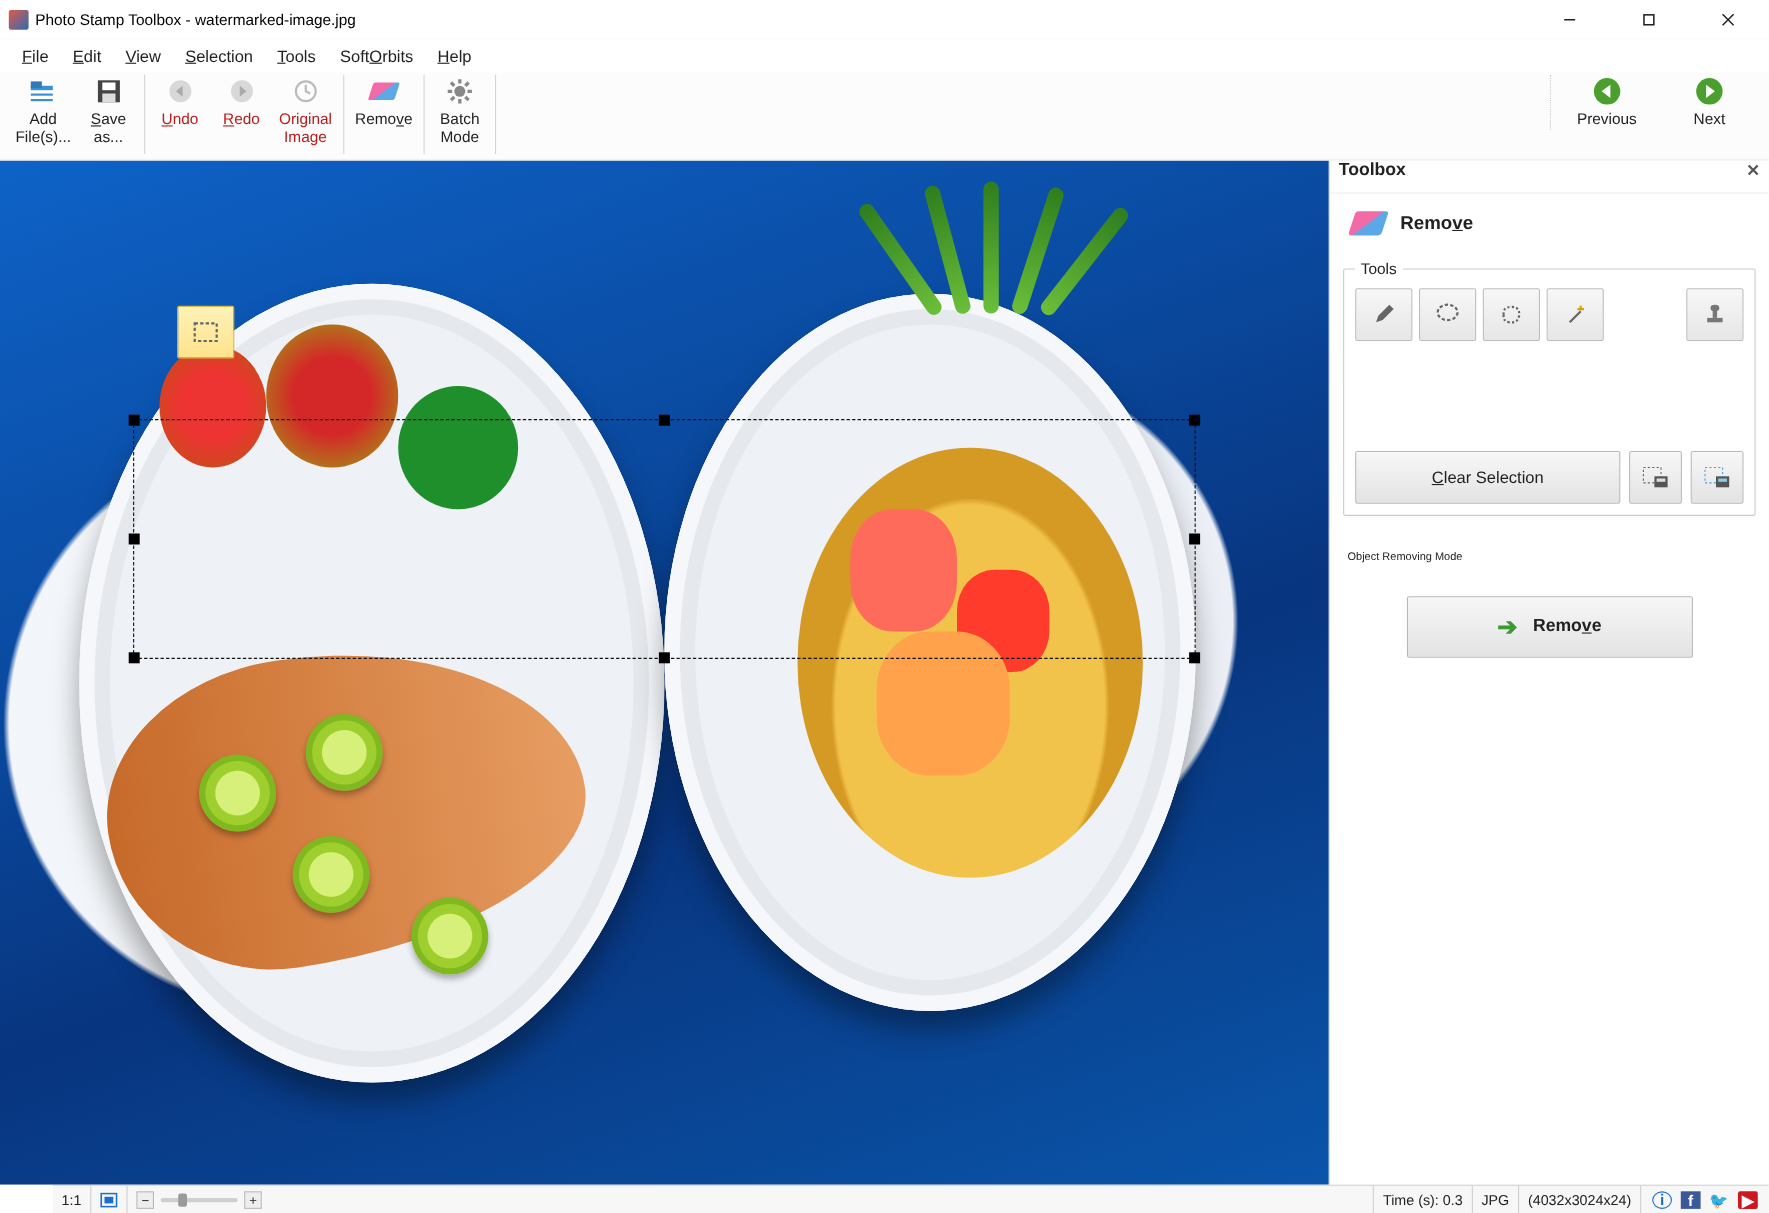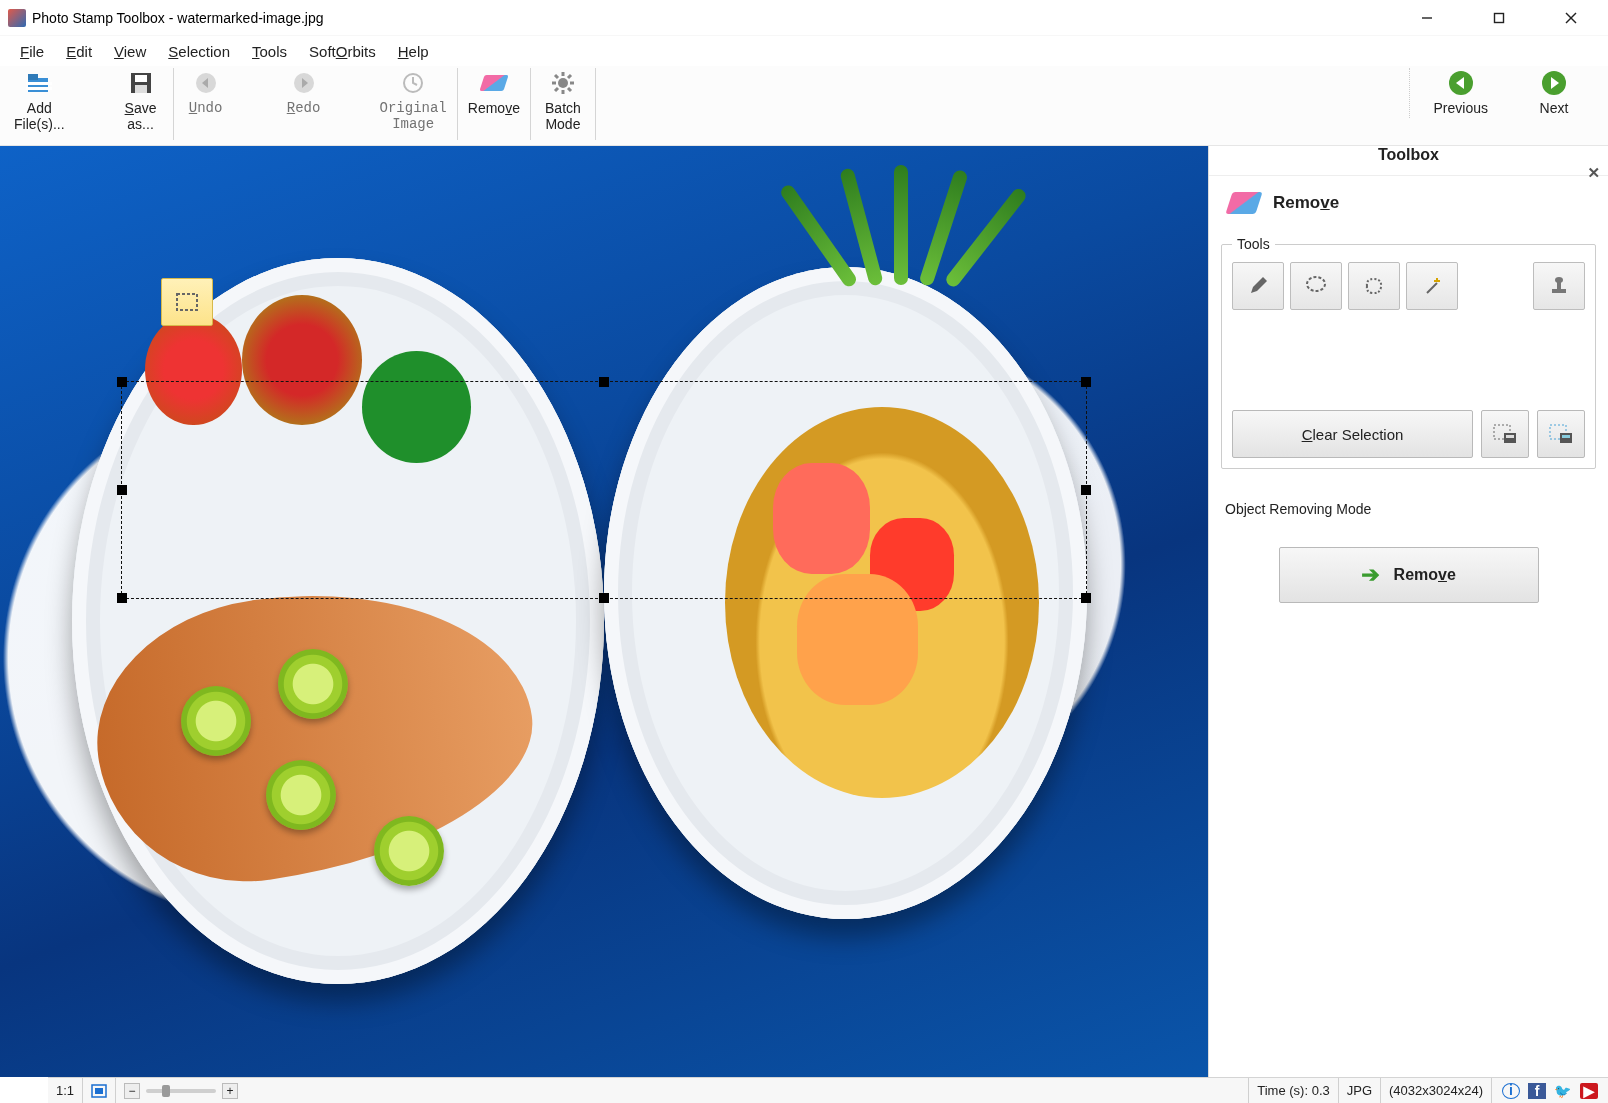--- a/index.html
+++ b/index.html
@@ -13,24 +13,24 @@
 .titlebar .ctl { width: 46px; height: 30px; display:flex; align-items:center; justify-content:center; font-size:14px; color:#222; cursor:default;}
 .titlebar .ctl svg { stroke:#222; }
 
 
 .menubar { height: 30px; display:flex; align-items:center; gap:2px; padding: 0 10px; background:#fff; }
 .menubar .mi { padding: 3px 10px; font-size:15px; cursor:default; }
 .menubar .mi .ul { text-decoration: underline; }
 
 
 .toolbar { height: 80px; display:flex; align-items:flex-start; padding: 2px 4px 0; background:#fcfcfc; border-bottom:1px solid #e6e6e6; }
-.toolbar .grp { display:flex; align-items:flex-start; padding: 0 4px; border-right:1px solid #d5d5d5; height: 72px; gap: 42px; }
+.toolbar .grp { display:flex; align-items:flex-start; padding: 0 4px; border-right:1px solid #d5d5d5; height: 72px; }
 .toolbar .grp:last-of-type { border-right:none; }
 .toolbar .btn { display:flex; flex-direction:column; align-items:center; justify-content:flex-start; padding:2px 6px; min-width:56px; text-align:center; font-size:14px; line-height:1.15; cursor:default;}
-.toolbar .btn.dim { color:#737373;font-family:Liberation Mono, monospace; }
+.toolbar .btn.dim { color:#b91c1c; }
 .toolbar .btn .ic { width:26px; height:26px; margin-bottom:4px; display:flex; align-items:center; justify-content:center;}
 .toolbar .nav { margin-left:auto; display:flex; gap:30px; padding-right:20px; border-left:1px dotted #ccc; padding-left:18px;}
 .toolbar .nav .btn { min-width:60px; }
 
 
 .main { flex:1; display:flex; min-height:0; }
 .canvas-wrap { flex:1; position:relative; overflow:hidden; background:#f2f2f2; }
 .canvas { position:absolute; inset:0; }
 
 
@@ -64,36 +64,36 @@
 
 .watermark { position:absolute; left:10.5%; top:26%; width:79%; height:22%; display:flex; align-items:center; justify-content:center; background:rgba(232,82,82,.55); font-weight:800; font-size:120px; letter-spacing:1px; color:rgba(255,198,195,.92); font-family:Arial,Helvetica,sans-serif; }
 .sel { position:absolute; left:10%; top:25.2%; width:80%; height:23.5%; border:1px dashed #111; }
 .sel .h{position:absolute; width:10px; height:10px; background:#000;}
 .sel .h.tl{left:-5px; top:-5px;} .sel .h.tm{left:calc(50% - 5px); top:-5px;} .sel .h.tr{right:-5px; top:-5px;}
 .sel .h.ml{left:-5px; top:calc(50% - 5px);} .sel .h.mr{right:-5px; top:calc(50% - 5px);}
 .sel .h.bl{left:-5px; bottom:-5px;} .sel .h.bm{left:calc(50% - 5px); bottom:-5px;} .sel .h.br{right:-5px; bottom:-5px;}
 
 
 .panel { width:400px; border-left:1px solid #dcdcdc; background:#fff; display:flex; flex-direction:column;}
-.panel .phdr { display:flex; align-items:center; height:30px; padding:0 8px; font-weight:600; font-size:16px; border-bottom:1px solid #eee;flex-direction:column;}
+.panel .phdr { display:flex; height:30px; padding:0 8px; font-weight:600; font-size:16px; border-bottom:1px solid #eee;}
 .panel .phdr .x{margin-left:auto; font-size:15px; color:#555; cursor:default;}
 .panel .sec { padding:10px 14px; }
 .panel .sec.remove-hdr{display:flex; align-items:center; gap:14px; padding:16px 20px;}
 .panel .sec.remove-hdr .eraser{width:30px; height:22px; background:linear-gradient(135deg,#f26ba6 48%,#5aa9e6 52%); transform:skewX(-18deg); border-radius:3px;}
 .panel .sec.remove-hdr .t{font-weight:700; font-size:17px;}
 .panel fieldset{border:1px solid #ccc; border-radius:2px; margin:6px 12px; padding:10px;}
 .panel legend{padding:0 5px; font-size:14px;}
 .panel .toolsrow{display:flex; gap:6px;}
 .panel .toolbtn{width:52px; height:48px; background:linear-gradient(#f7f7f7,#e6e6e6); border:1px solid #bdbdbd; border-radius:2px; display:flex; align-items:center; justify-content:center; font-size:20px; cursor:default;}
 .panel .toolbtn.sel{background:linear-gradient(#fff1b8,#fde38a); border-color:#d7b94a;}
 .panel .toolbtn.alone{margin-left:auto;}
 .panel .selops{display:flex; align-items:center; gap:8px; margin-top:100px; padding:0 0 0 0;}
 .panel .bigbtn{flex:1; height:48px; background:linear-gradient(#f7f7f7,#e3e3e3); border:1px solid #b9b9b9; border-radius:2px; display:flex; align-items:center; justify-content:center; font-size:15px; cursor:default;}
 .panel .sqbtn{width:48px; height:48px; background:linear-gradient(#f7f7f7,#e3e3e3); border:1px solid #b9b9b9; border-radius:2px; display:flex; align-items:center; justify-content:center;}
-.panel .field-label{font-size:14px; margin:16px 2px 6px;}
+.panel .field-label{font-size:10px; margin:16px 2px 6px;}
 .panel select{width:100%; height:28px; border:1px solid #aaa; background:#fff; font-size:14px; padding:0 4px;}
 .panel .rembtn{margin:30px auto 0; width:260px; height:56px; background:linear-gradient(#f7f7f7,#e3e3e3); border:1px solid #b9b9b9; border-radius:2px; display:flex; align-items:center; justify-content:center; gap:14px; font-size:16px; font-weight:600;}
 .panel .rembtn .arrow{color:#3a9b2f; font-size:22px;}
 
 
 .status { height:26px; border-top:1px solid #d4d4d4; display:flex; align-items:center; font-size:13px; background:#f7f7f7;margin-left:48px;}
 .status .pill{padding:0 8px; height:100%; display:flex; align-items:center; border-right:1px solid #d0d0d0;}
 .status .zoom{display:flex; align-items:center; gap:6px; padding:0 8px;}
 .status .zoom .track{width:70px; height:4px; background:#cfcfcf; position:relative; border-radius:2px;}
 .status .zoom .track .thumb{position:absolute; left:16px; top:-4px; width:8px; height:12px; background:#9a9a9a; border-radius:2px;}

